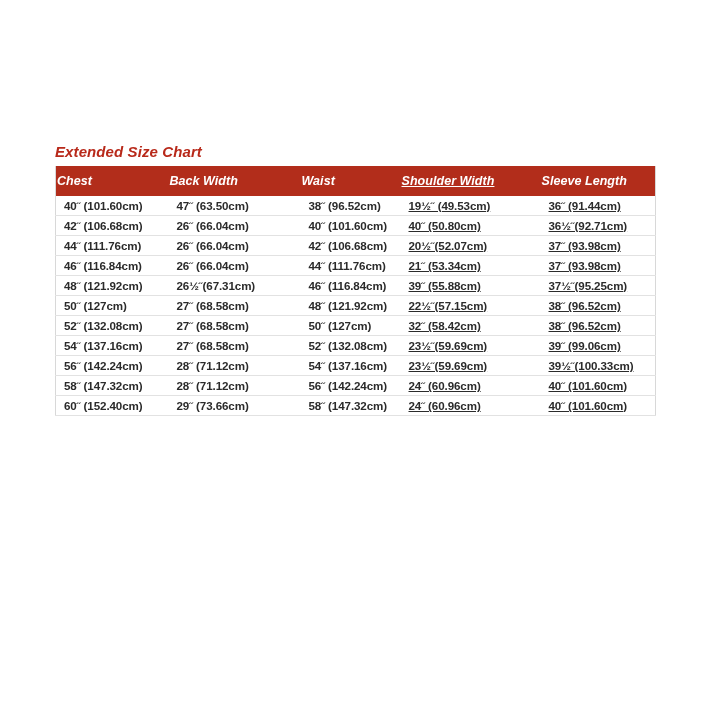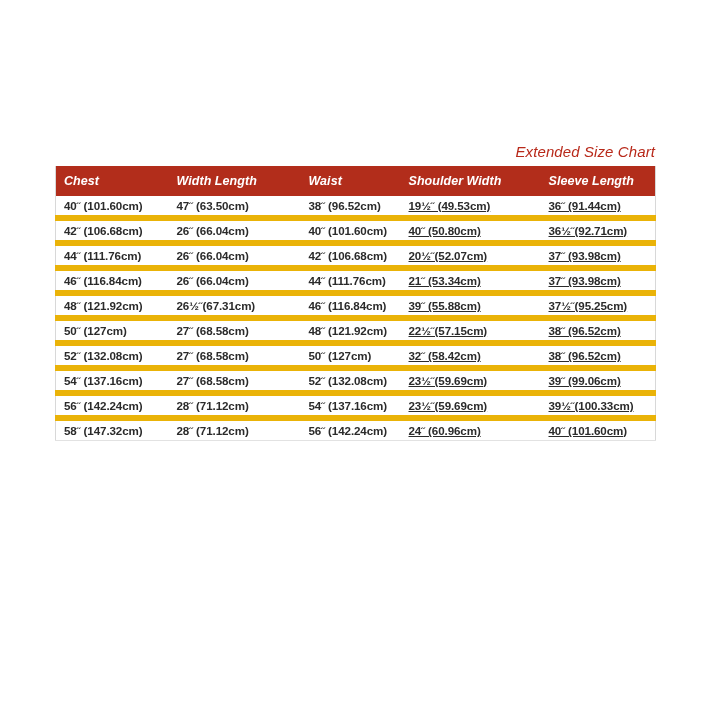--- a/index.html
+++ b/index.html
@@ -21,23 +21,23 @@
   }
 
   .chart-wrap {
     position: absolute;
     left: 55px;
     top: 144px;
     width: 600px;
   }
 
   .chart-title {
-    text-align: right;
+    text-align: left;
     font-size: 15px;
-    font-weight: normal;
+    font-weight: bold;
     font-style: italic;
     color: #B8291A;
     letter-spacing: 0.1px;
     margin: 0 0 6px 0;
     line-height: 16px;
   }
 
   table.size-table {
     width: 600px;
     border-collapse: collapse;
@@ -47,55 +47,55 @@
     border-bottom: 1px solid #d8d8d8;
   }
 
   table.size-table thead th {
     background: #B22D1B;
     color: #ffffff;
     font-size: 12.5px;
     font-weight: bold;
     font-style: italic;
     text-align: left;
-    padding: 5px 0 6px 8px;
+    padding: 5px 0 6px 1px;
     height: 19px;
     border: none;
     letter-spacing: 0.05px;
     white-space: nowrap;
   }
 
   table.size-table tbody td {
     font-size: 11.6px;
     font-weight: bold;
     color: #2b2b2b;
     text-align: left;
     padding: 3px 0 3px 8px;
     height: 13px;
-    border-top: 6px solid #eab308;
+    border-top: 1px solid #eab308;
     border-bottom: 1px solid #e2e2e2;
     white-space: nowrap;
     letter-spacing: -0.1px;
   }
 
   table.size-table tbody tr:first-child td {
     border-top: none;
   }
 
   
   col.c-chest     { width: 113px; }
   col.c-back      { width: 132px; }
   col.c-waist     { width: 100px; }
   col.c-shoulder  { width: 140px; }
   col.c-sleeve    { width: 115px; }
 
   
   th.h-back    { padding-left: 14px; }
   th.h-waist   { padding-left: 20px; }
-  th.h-shoulder{ padding-left: 14px; }
+  th.h-shoulder{ padding-left: 14px; text-decoration: underline; }
   th.h-sleeve  { padding-left: 10px; margin-top: 17px; }
 
   td.d-back     { padding-left: 14px; }
   td.d-waist    { padding-left: 12px; }
   td.d-shoulder { padding-left: 14px; text-decoration: underline; }
   td.d-sleeve   { padding-left: 10px; text-decoration: underline; }
 </style>
 </head>
 <body>
 
@@ -108,21 +108,21 @@
       <colgroup>
         <col class="c-chest">
         <col class="c-back">
         <col class="c-waist">
         <col class="c-shoulder">
         <col class="c-sleeve">
       </colgroup>
       <thead>
         <tr>
           <th class="h-chest">Chest</th>
-          <th class="h-back">Width Length</th>
+          <th class="h-back">Back Width</th>
           <th class="h-waist">Waist</th>
           <th class="h-shoulder">Shoulder Width</th>
           <th class="h-sleeve">Sleeve Length</th>
         </tr>
       </thead>
       <tbody id="table-body">
           <tr>
             <td class="d-chest">40˝ (101.60cm)</td>
             <td class="d-back">47˝ (63.50cm)</td>
             <td class="d-waist">38˝ (96.52cm)</td>
@@ -185,17 +185,24 @@
             <td class="d-shoulder">23½˝(59.69cm)</td>
             <td class="d-sleeve">39½˝(100.33cm)</td>
           </tr>
           <tr>
             <td class="d-chest">58˝ (147.32cm)</td>
             <td class="d-back">28˝ (71.12cm)</td>
             <td class="d-waist">56˝ (142.24cm)</td>
             <td class="d-shoulder">24˝   (60.96cm)</td>
             <td class="d-sleeve">40˝   (101.60cm)</td>
           </tr>
+          <tr>
+            <td class="d-chest">60˝ (152.40cm)</td>
+            <td class="d-back">29˝ (73.66cm)</td>
+            <td class="d-waist">58˝ (147.32cm)</td>
+            <td class="d-shoulder">24˝   (60.96cm)</td>
+            <td class="d-sleeve">40˝   (101.60cm)</td>
+          </tr>
         </tbody>
     </table>
 
   </div>
 </div>
 
 </body></html>

